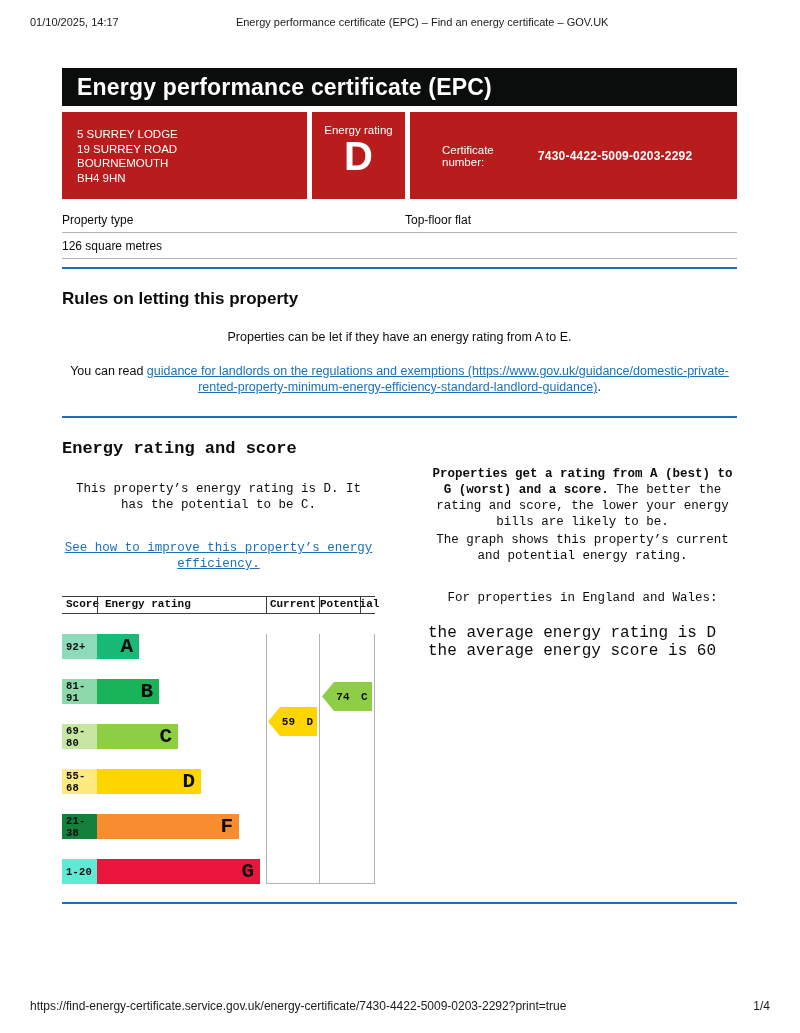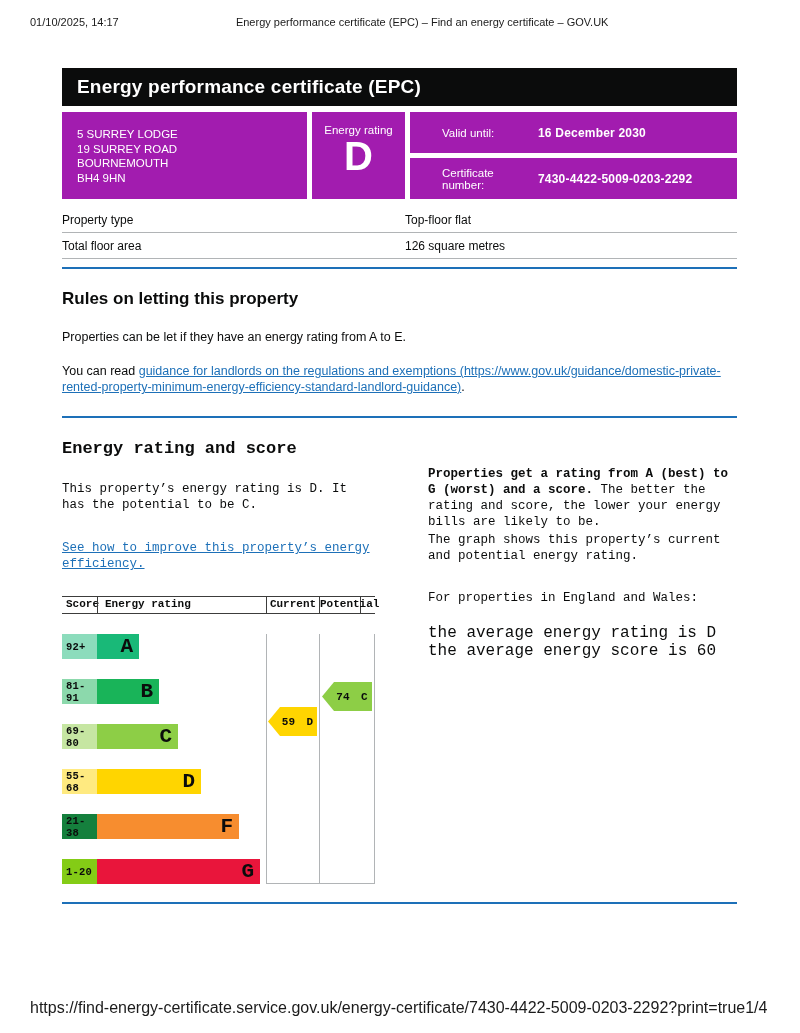--- a/index.html
+++ b/index.html
@@ -2,49 +2,49 @@
 <html><head>
 <meta charset="utf-8">
 <style>
   html,body{margin:0;padding:0;background:#fff;}
   body{width:800px;height:1033px;font-family:"Liberation Sans",sans-serif;color:#0b0c0c;}
   .page{position:relative;width:800px;height:1033px;overflow:hidden;background:#fff;}
 
   
   .print-header{position:absolute;top:16px;left:30px;right:30px;height:14px;font-size:11px;color:#1b1b1b;}
   .ph-title{position:absolute;left:53%;transform:translateX(-50%);white-space:nowrap;}
-  .print-footer{position:absolute;top:999px;left:30px;right:30px;display:flex;font-size:16px;color:#1b1b1b;}
+  .print-footer{position:absolute;top:999px;left:30px;right:30px;display:flex;justify-content:space-between;font-size:12px;color:#1b1b1b;}
 
   .content{position:absolute;top:68px;left:62px;width:675px;}
 
-  .banner{background:#0b0c0c;color:#fff;height:38px;display:flex;align-items:center;padding-left:15px;box-sizing:border-box;font-size:19px;font-weight:bold;letter-spacing:.2px;}
+  .banner{background:#0b0c0c;color:#fff;height:38px;display:flex;align-items:center;padding-left:15px;box-sizing:border-box;font-size:23px;font-weight:bold;letter-spacing:.2px;}
 
   .summary{display:flex;gap:5px;margin-top:6px;height:87px;}
-  .box{background:#a21caf;color:#fff;box-sizing:border-box;}
+  .box{background:#b91c1c;color:#fff;box-sizing:border-box;}
   .address{width:245px;padding:15px 0 0 15px;font-size:11.5px;line-height:14.5px;}
   .rating-box{width:93px;text-align:center;padding-top:12px;}
   .rating-label{font-size:11.5px;}
   .rating-value{font-size:40px;font-weight:bold;line-height:40px;}
   .right-stack{flex:1;display:flex;flex-direction:column;gap:5px;}
   .info-row{flex:1;display:flex;align-items:center;font-size:11.5px;}
   .info-row .lbl{margin-left:32px;width:96px;}
   .info-row .val{font-weight:bold;font-size:12px;letter-spacing:.2px;}
 
   .prop-table{margin-top:8px;}
   .prop-row{display:flex;align-items:center;height:25px;border-bottom:1px solid #b1b4b6;font-size:12px;}
   .prop-row .plabel{width:343px;}
 
   .blue-rule{height:2px;background:#1d70b8;}
   #rule1{margin-top:8px;}
   #rule2{margin-top:21px;}
   #rule3{margin-top:18px;}
 
   h2{font-size:17px;font-weight:bold;margin:0;line-height:20px;}
   #rules-heading{margin-top:20px;}
-  p{margin:0;font-size:12.5px;line-height:16px;}
+  p{margin:0;font-size:12.5px;line-height:16px;text-align:center;}
   #rules-p1{margin-top:20px;}
   #rules-p2{margin-top:18px;overflow-wrap:break-word;}
   a.link{color:#1d70b8;text-decoration:underline;cursor:pointer;}
 
   .two-col{display:flex;margin-top:21px;font-family:Liberation Mono, monospace;}
   .col-left{width:313px;margin-right:53px;}
   .col-right{width:309px;}
   #rating-p1{margin-top:22px;}
   #rating-link-p{margin-top:27px;}
   #right-p1{margin-top:2px;}
@@ -91,37 +91,32 @@
         <div>19 SURREY ROAD</div>
         <div>BOURNEMOUTH</div>
         <div>BH4 9HN</div>
       </div>
       <div class="box rating-box">
         <div class="rating-label">Energy rating</div>
         <div class="rating-value">D</div>
       </div>
       <div class="right-stack">
         <div class="box info-row">
-          <span class="lbl">Valid until:</span>
-          <span class="val">16 December 2030</span>
-        </div>
-        <div class="box info-row">
           <span class="lbl">Certificate number:</span>
           <span class="val">7430-4422-5009-0203-2292</span>
         </div>
       </div>
     </div>
 
     <div class="prop-table">
       <div class="prop-row">
         <span class="plabel">Property type</span>
         <span class="pvalue">Top-floor flat</span>
       </div>
       <div class="prop-row">
-        <span class="plabel">Total floor area</span>
         <span class="pvalue">126 square metres</span>
       </div>
     </div>
 
     <div class="blue-rule" id="rule1"></div>
 
     <h2 id="rules-heading">Rules on letting this property</h2>
     <p id="rules-p1">Properties can be let if they have an energy rating from A to E.</p>
     <p id="rules-p2"><span>You can read </span><a class="link" href="#">guidance for landlords on the regulations and exemptions (https://www.gov.uk/guidance/domestic-private-rented-property-minimum-energy-efficiency-standard-landlord-guidance)</a><span>.</span></p>
 
@@ -159,21 +154,21 @@
               </div>
               <div class="chart-row">
                 <div class="score-cell" style="background: rgb(255, 234, 128);">55-68</div>
                 <div class="band-bar" style="width: 104px; background: rgb(255, 213, 0);">D</div>
               </div>
               <div class="chart-row">
                 <div class="score-cell" style="background: #15803d;">21-38</div>
                 <div class="band-bar" style="width: 142px; background: rgb(247, 141, 47);">F</div>
               </div>
               <div class="chart-row">
-                <div class="score-cell" style="background: #84cc16;">1-20</div>
+                <div class="score-cell" style="background: #5eead4;">1-20</div>
                 <div class="band-bar" style="width: 163px; background: rgb(233, 21, 59);">G</div>
               </div>
               <div class="pointer" style="background: rgb(255, 213, 0); left: 206px; width: 49px; top: 73px;">59 D</div>
               <div class="pointer" style="background: rgb(141, 206, 70); left: 260px; width: 50px; top: 48px;">74 C</div>
             </div>
         </div>
       </div>
 
       <div class="col-right">
         <p id="right-p2"><b>Properties get a rating from A (best) to G (worst) and a score.</b><span> The better the rating and score, the lower your energy bills are likely to be.</span></p>

